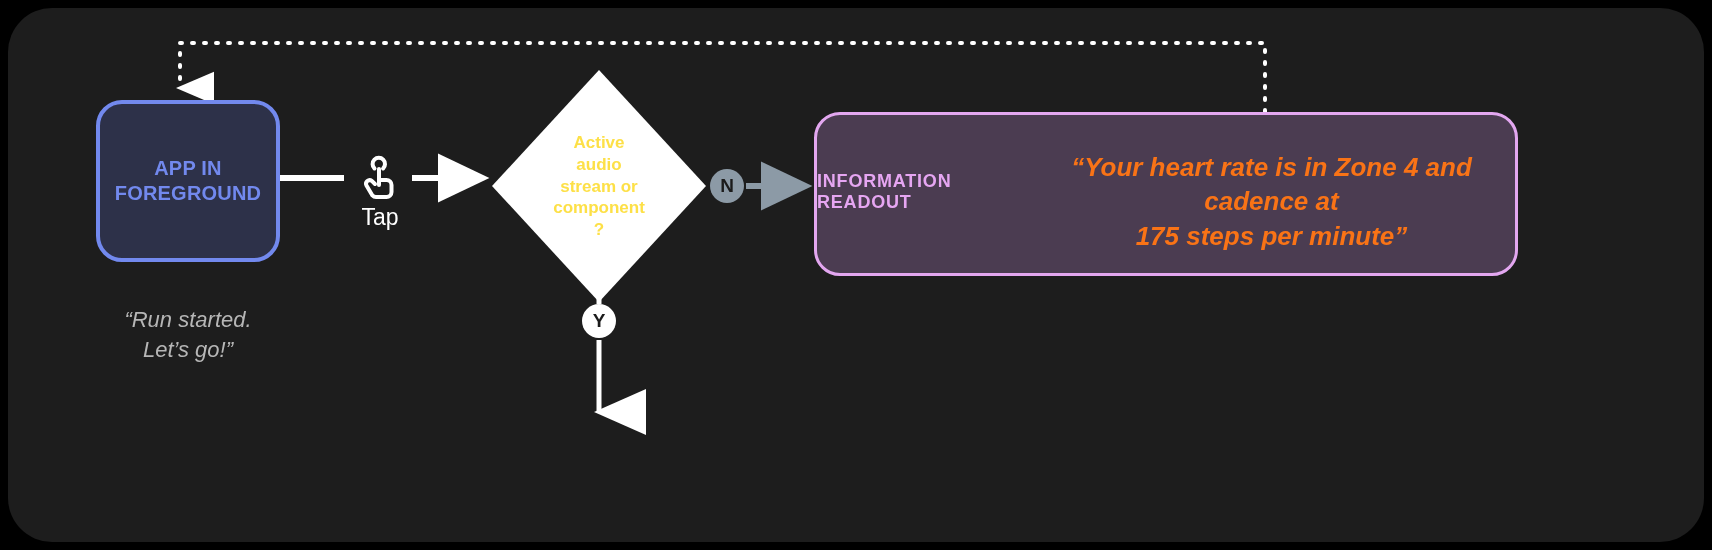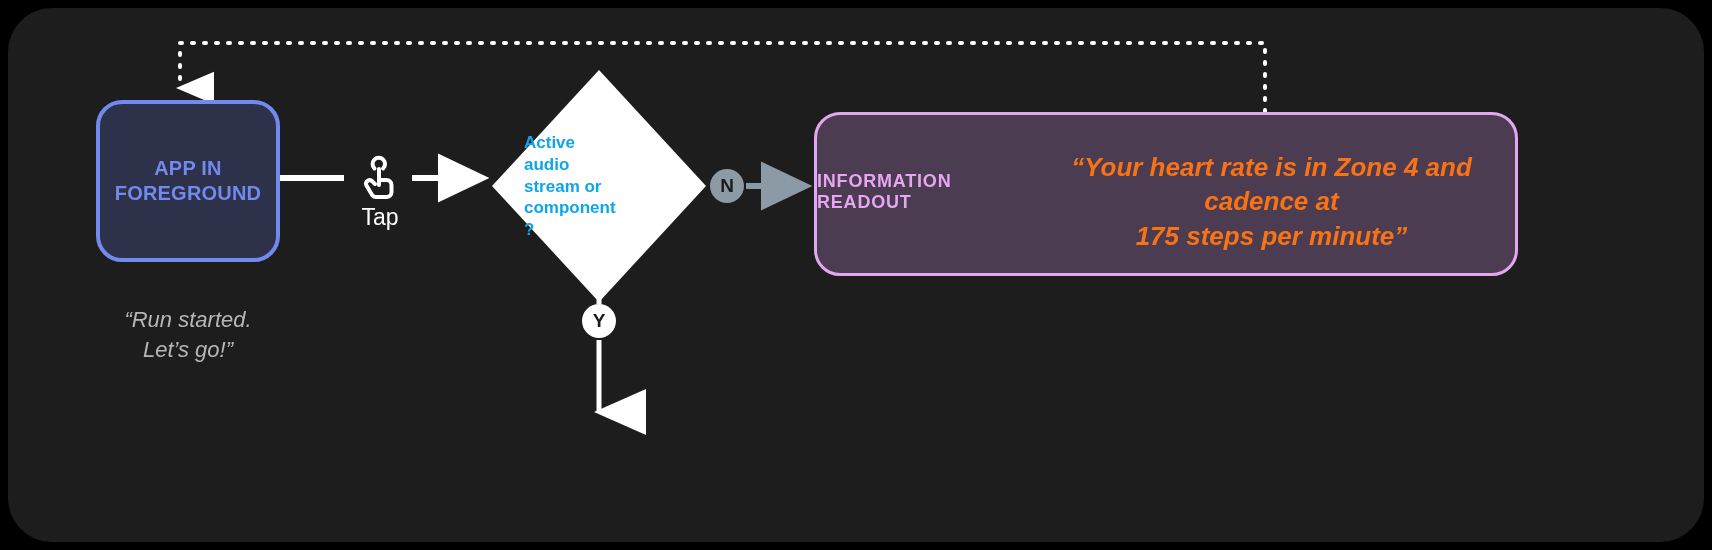--- a/index.html
+++ b/index.html
@@ -92,22 +92,22 @@
     inset: 0;
     background: #ffffff;
     clip-path: polygon(50% 0%, 100% 50%, 50% 100%, 0% 50%);
   }
   .diamond-text {
     position: absolute;
     left: 50%;
     top: 50%;
     transform: translate(-50%, -50%);
     width: 150px;
-    text-align: left;
-    color: #0ea5e9;
+    text-align: center;
+    color: #fde047;
     font-size: 17px;
     font-weight: bold;
     line-height: 1.28;
     white-space: pre-line;
   }
 
   
   .badge {
     position: absolute;
     width: 34px;

